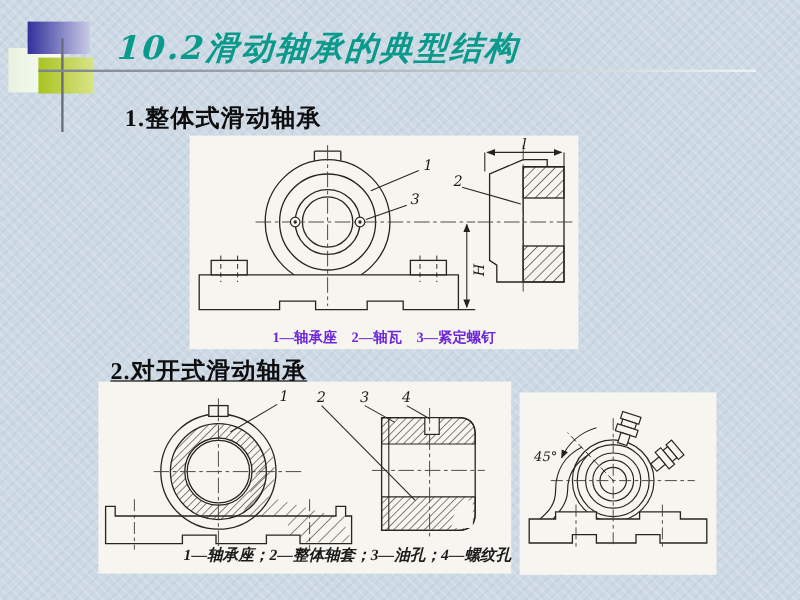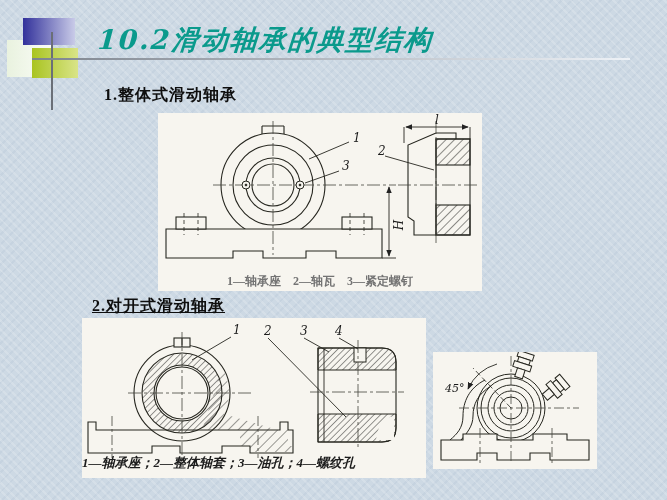--- a/index.html
+++ b/index.html
@@ -25,34 +25,34 @@
   .deco-vline { position:absolute; left:51px; top:32px; width:2px; height:78px; background:#6a6f77; }
   .deco-hline { position:absolute; left:32px; top:58px; width:598px; height:2px;
                 background:linear-gradient(to right,#7d848e,#eef2f7); }
   .title {
     position:absolute; left:98px; top:22px;
     font-family:"DejaVu Serif","Liberation Serif",serif;
     font-size:27px; font-weight:bold; font-style:italic;
     color:#0a9a8c; letter-spacing:2px; transform:skewX(-4deg);
     white-space:nowrap;
   }
-  .heading { position:absolute; font-size:16px; font-weight:bold; color:#0e0e0e;
+  .heading { position:absolute; font-size:20px; font-weight:bold; color:#0e0e0e;
              letter-spacing:1px; white-space:nowrap; }
   .heading-1 { left:104px; top:85px; }
   .heading-2 { left:92px;  top:296px;text-decoration:underline; }
   .card { position:absolute; background:#f7f5ef; }
   .card1 { left:158px; top:113px; width:324px; height:178px; }
   .card2 { left:82px;  top:318px; width:344px; height:160px; }
-  .card3 { left:433px; top:352px; width:164px; height:117px; }
+  .card3 { left:433px; top:327px; width:164px; height:152px; }
   .fig-svg { position:absolute; inset:0; width:100%; height:100%; }
   .fig1-caption { position:absolute; left:0; right:0; top:141px; text-align:center;
                   font-size:13px; font-weight:bold; color:#1b1b1b; white-space:nowrap; }
   .fig1-legend  { position:absolute; left:0; right:0; top:160px; text-align:center;
-                  font-size:12px; font-weight:bold; color:#737373; white-space:nowrap; }
-  .fig2-legend  { position:absolute; left:0; right:0; top:136px; text-align:left;
+                  font-size:12px; font-weight:bold; color:#6d28d9; white-space:nowrap; }
+  .fig2-legend  { position:absolute; left:0; right:0; top:136px; text-align:right;
                   font-size:13px; font-weight:bold; font-style:italic; color:#1b1b1b; white-space:nowrap; }
   svg text { font-family:"DejaVu Serif","Liberation Serif",serif; }
 </style>
 </head>
 <body>
 
 <div class="texture"></div>
 
 <div class="deco-pale"></div>
 <div class="deco-green"></div>

